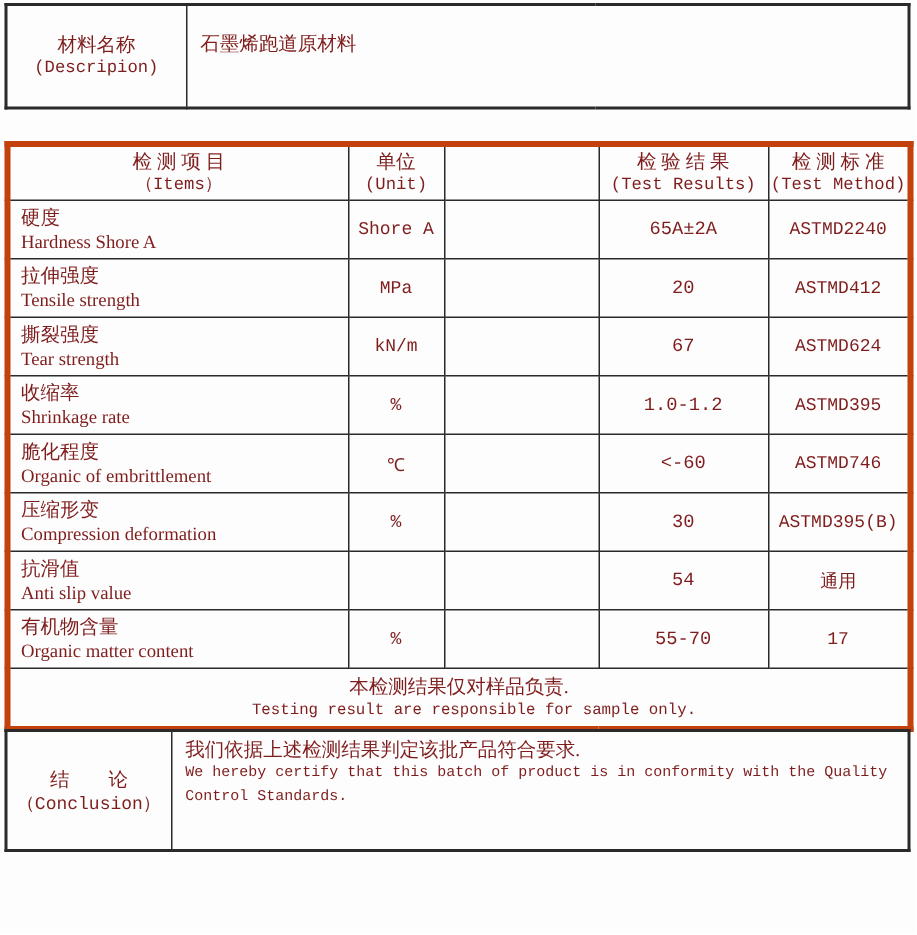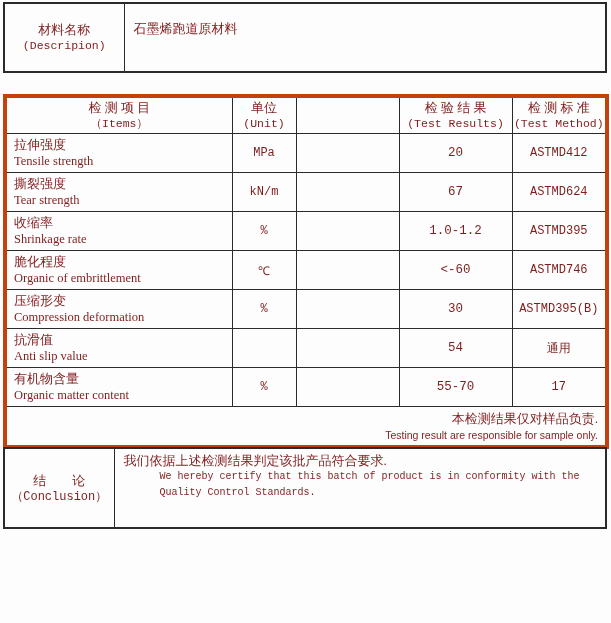--- a/index.html
+++ b/index.html
@@ -31,28 +31,28 @@
 
   
   .lower { position:absolute; left:3px; top:94px; width:602px; }
   .main-table { width:602px; border:4px solid #c2410c; }
   .main-table td { height:36px; }
   .main-table td.th { height:35px; text-align:center; }
   .cell-item { text-align:left; padding:1px 7px; }
   .cell-unit { text-align:center; font-family:"Liberation Mono", monospace; font-size:12px; }
   .cell-result { text-align:center; font-family:"Liberation Mono", monospace; font-size:12.5px; }
   .cell-method { text-align:center; font-family:"Liberation Mono", monospace; font-size:12px; }
-  .note-cell { height:38px; text-align:right; padding:1px 7px; }
-  .note-en { font-family:Liberation Sans, sans-serif; font-size:10.5px; line-height:16px;margin-left:20px; }
+  .note-cell { height:38px; text-align:center; padding:1px 7px; }
+  .note-en { font-family:Liberation Mono, monospace; font-size:10.5px; line-height:16px;margin-left:20px; }
 
   .conclusion-table { width:602px; border:2px solid #2a2a2a; margin-top:-2px; }
   .conclusion-table td { height:72px; }
   .conclusion-label-cell { text-align:center; }
   .conclusion-text-cell { vertical-align:top; text-align:left; padding:3px 9px; }
-  .conclusion-en { font-family:"Liberation Mono", monospace; font-size:10px; line-height:15.5px;margin-left:36px; }
+  .conclusion-en { font-family:"Liberation Mono", monospace; font-size:10px; line-height:15.5px; }
 </style>
 </head>
 <body>
 
 <div class="sheet">
 
   <table class="info-table">
     <colgroup>
         <col style="width:120px">
         <col style="width:202px">
@@ -96,20 +96,30 @@
         <td class="th">
           <div class="zh">检 验 结 果</div>
           <div class="en-mono">(Test Results)</div>
         </td>
         <td class="th">
           <div class="zh">检 测 标 准</div>
           <div class="en-mono">(Test Method)</div>
         </td>
       </tr>
 
+      <tr>
+        <td class="cell-item">
+          <div class="zh">硬度</div>
+          <div class="en-serif">Hardness Shore A</div>
+        </td>
+        <td class="cell-unit">Shore A</td>
+        <td class="cell-blank"></td>
+        <td class="cell-result">65A±2A</td>
+        <td class="cell-method">ASTMD2240</td>
+      </tr>
 
 
       <tr>
         <td class="cell-item">
           <div class="zh">拉伸强度</div>
           <div class="en-serif">Tensile strength</div>
         </td>
         <td class="cell-unit">MPa</td>
         <td class="cell-blank"></td>
         <td class="cell-result">20</td>

